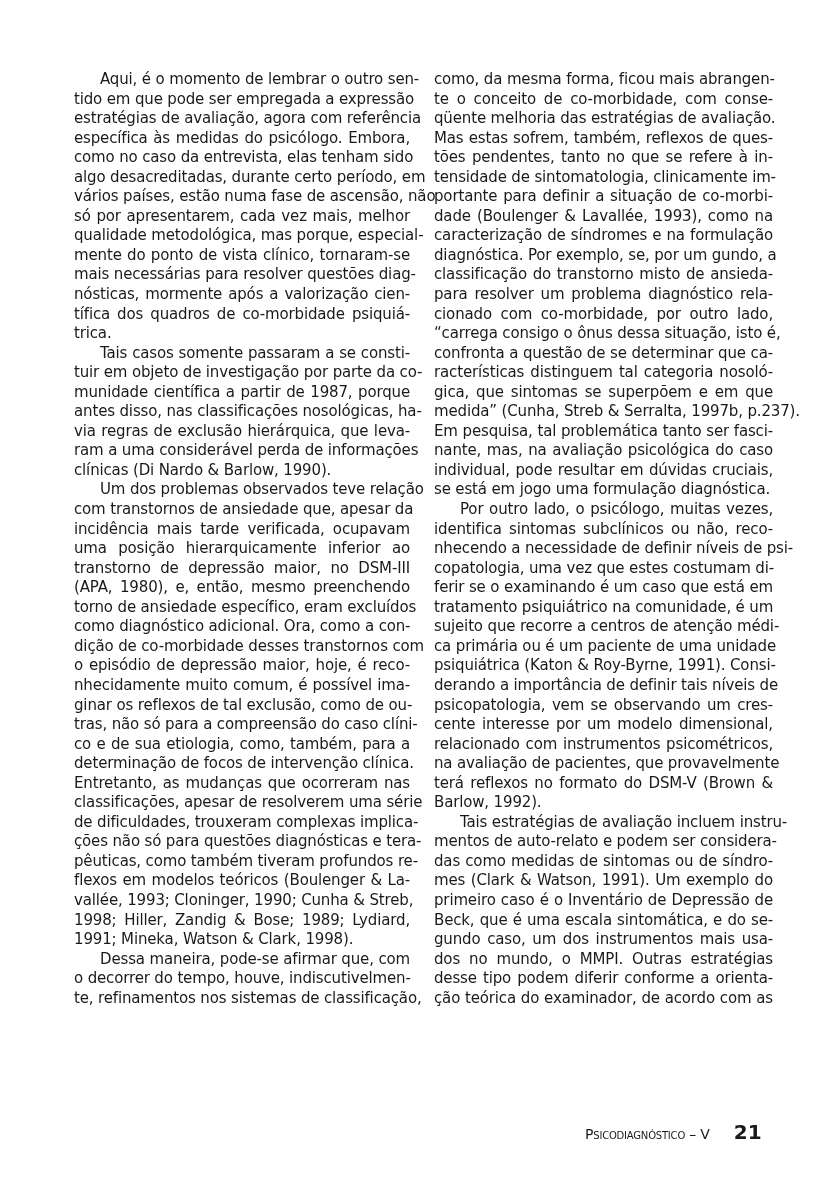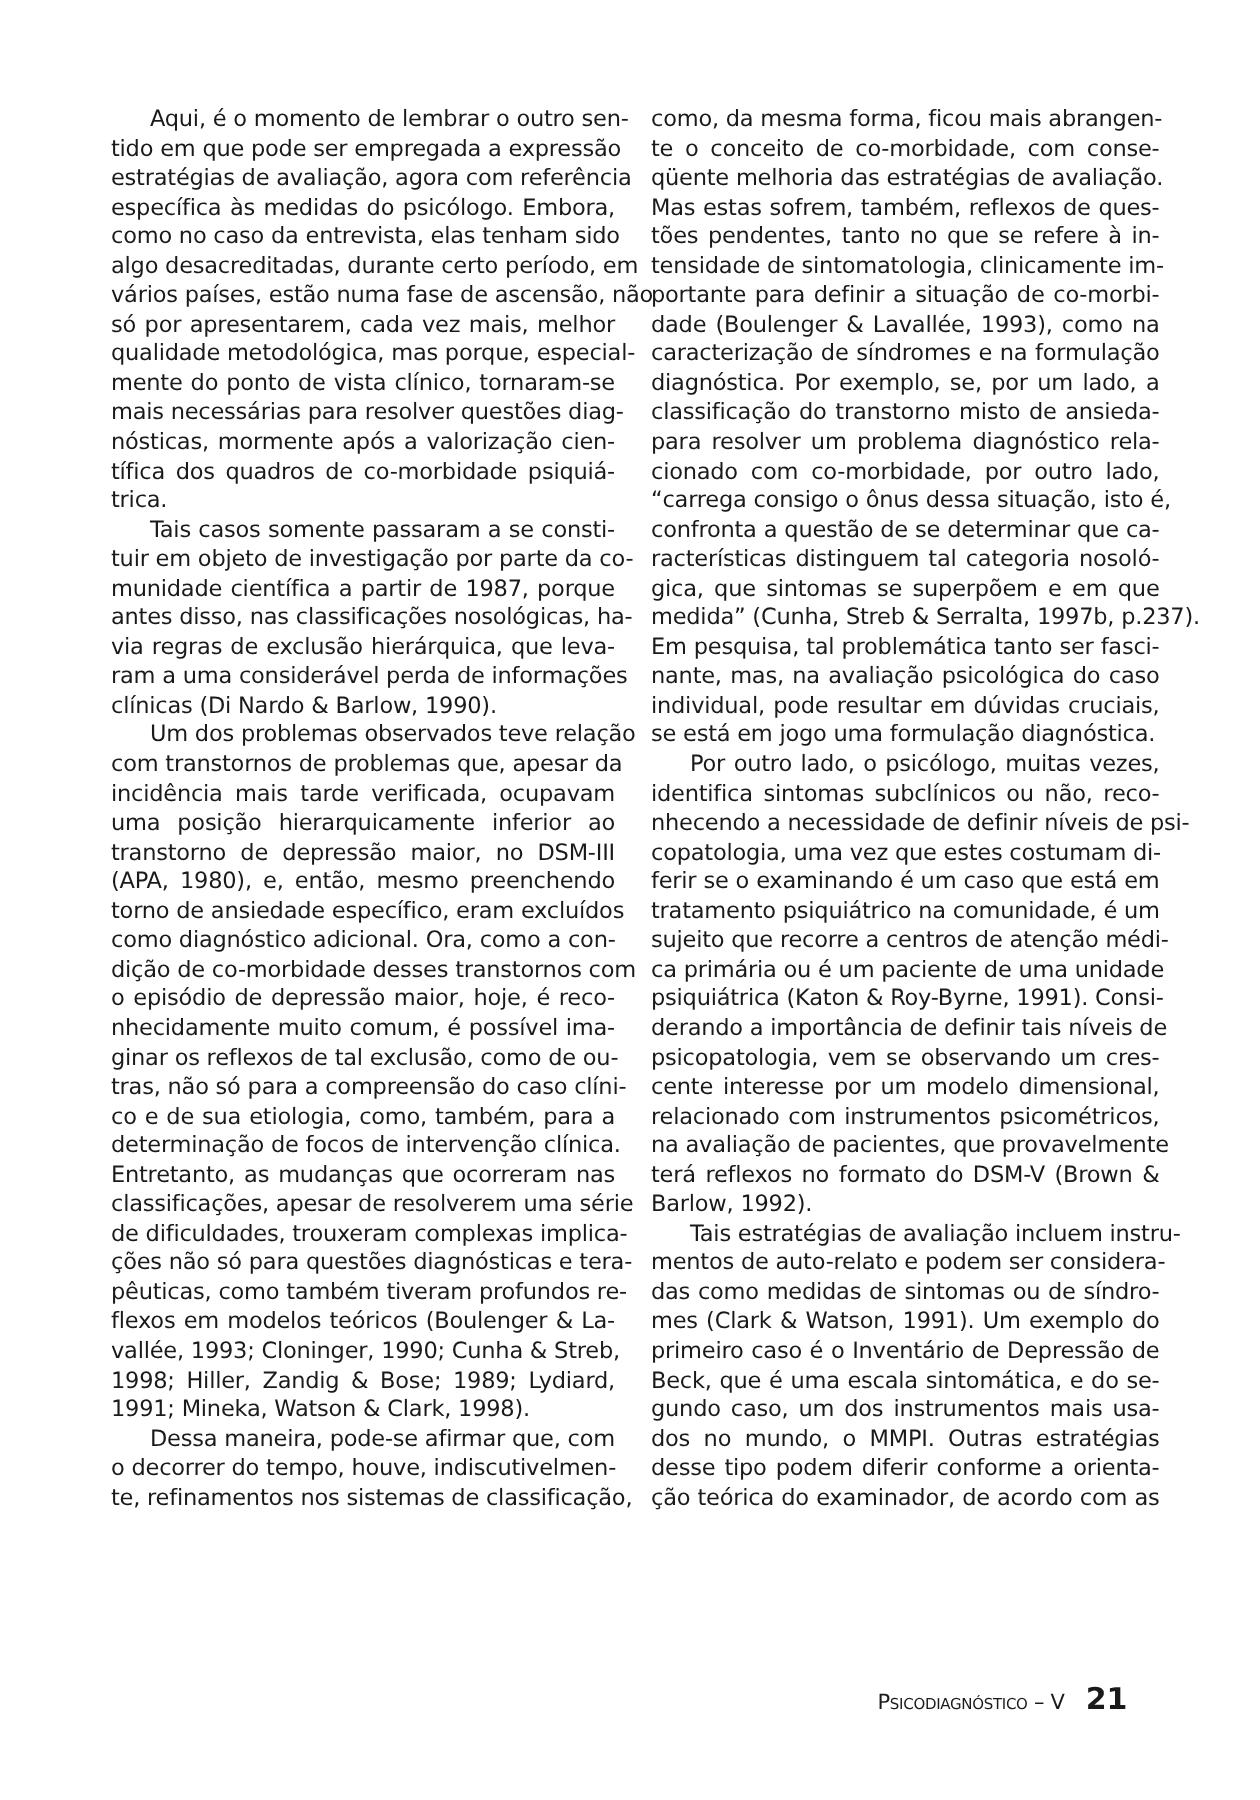--- a/index.html
+++ b/index.html
@@ -18,21 +18,21 @@
   #col-right { left: 434px; width: 339px; }
   .line {
     display: block; height: 19.55px; white-space: nowrap;
     text-align: justify; text-align-last: justify;
     overflow: visible;
   }
   .line.last { text-align-last: left; }
   .line.indent { padding-left: 26px; }
   #footer {
     position: absolute; left: 585px; top: 1108px;
-    display: flex; align-items: baseline; gap: 14px; justify-content: center;
+    display: flex; align-items: baseline; gap: 24px; justify-content: center;
   }
   #running-head {
     font-size: 14px; font-variant: small-caps; letter-spacing: -0.2px;
   }
   #page-number { font-size: 20px; font-weight: bold; margin-top: 12px; }
 </style>
 </head>
 <body>
 
 <div id="col-left" class="col">
@@ -51,21 +51,21 @@
     <span class="line">tífica dos quadros de co-morbidade psiquiá-</span>
     <span class="line last">trica.</span>
     <span class="line indent">Tais casos somente passaram a se consti-</span>
     <span class="line">tuir em objeto de investigação por parte da co-</span>
     <span class="line">munidade científica a partir de 1987, porque</span>
     <span class="line">antes disso, nas classificações nosológicas, ha-</span>
     <span class="line">via regras de exclusão hierárquica, que leva-</span>
     <span class="line">ram a uma considerável perda de informações</span>
     <span class="line last">clínicas (Di Nardo &amp; Barlow, 1990).</span>
     <span class="line indent">Um dos problemas observados teve relação</span>
-    <span class="line">com transtornos de problemas que, apesar da</span>
+    <span class="line">com transtornos de ansiedade que, apesar da</span>
     <span class="line">incidência mais tarde verificada, ocupavam</span>
     <span class="line">uma posição hierarquicamente inferior ao</span>
     <span class="line">transtorno de depressão maior, no DSM-III</span>
     <span class="line">(APA, 1980), e, então, mesmo preenchendo</span>
     <span class="line">torno de ansiedade específico, eram excluídos</span>
     <span class="line">como diagnóstico adicional. Ora, como a con-</span>
     <span class="line">dição de co-morbidade desses transtornos com</span>
     <span class="line">o episódio de depressão maior, hoje, é reco-</span>
     <span class="line">nhecidamente muito comum, é possível ima-</span>
     <span class="line">ginar os reflexos de tal exclusão, como de ou-</span>
@@ -88,21 +88,21 @@
 <div id="col-right" class="col">
     <span class="line">como, da mesma forma, ficou mais abrangen-</span>
     <span class="line">te o conceito de co-morbidade, com conse-</span>
     <span class="line">qüente melhoria das estratégias de avaliação.</span>
     <span class="line">Mas estas sofrem, também, reflexos de ques-</span>
     <span class="line">tões pendentes, tanto no que se refere à in-</span>
     <span class="line">tensidade de sintomatologia, clinicamente im-</span>
     <span class="line">portante para definir a situação de co-morbi-</span>
     <span class="line">dade (Boulenger &amp; Lavallée, 1993), como na</span>
     <span class="line">caracterização de síndromes e na formulação</span>
-    <span class="line">diagnóstica. Por exemplo, se, por um lado, a</span>
+    <span class="line">diagnóstica. Por exemplo, se, por um gundo, a</span>
     <span class="line">classificação do transtorno misto de ansieda-</span>
     <span class="line">para resolver um problema diagnóstico rela-</span>
     <span class="line">cionado com co-morbidade, por outro lado,</span>
     <span class="line">“carrega consigo o ônus dessa situação, isto é,</span>
     <span class="line">confronta a questão de se determinar que ca-</span>
     <span class="line">racterísticas distinguem tal categoria nosoló-</span>
     <span class="line">gica, que sintomas se superpõem e em que</span>
     <span class="line">medida” (Cunha, Streb &amp; Serralta, 1997b, p.237).</span>
     <span class="line">Em pesquisa, tal problemática tanto ser fasci-</span>
     <span class="line">nante, mas, na avaliação psicológica do caso</span>

